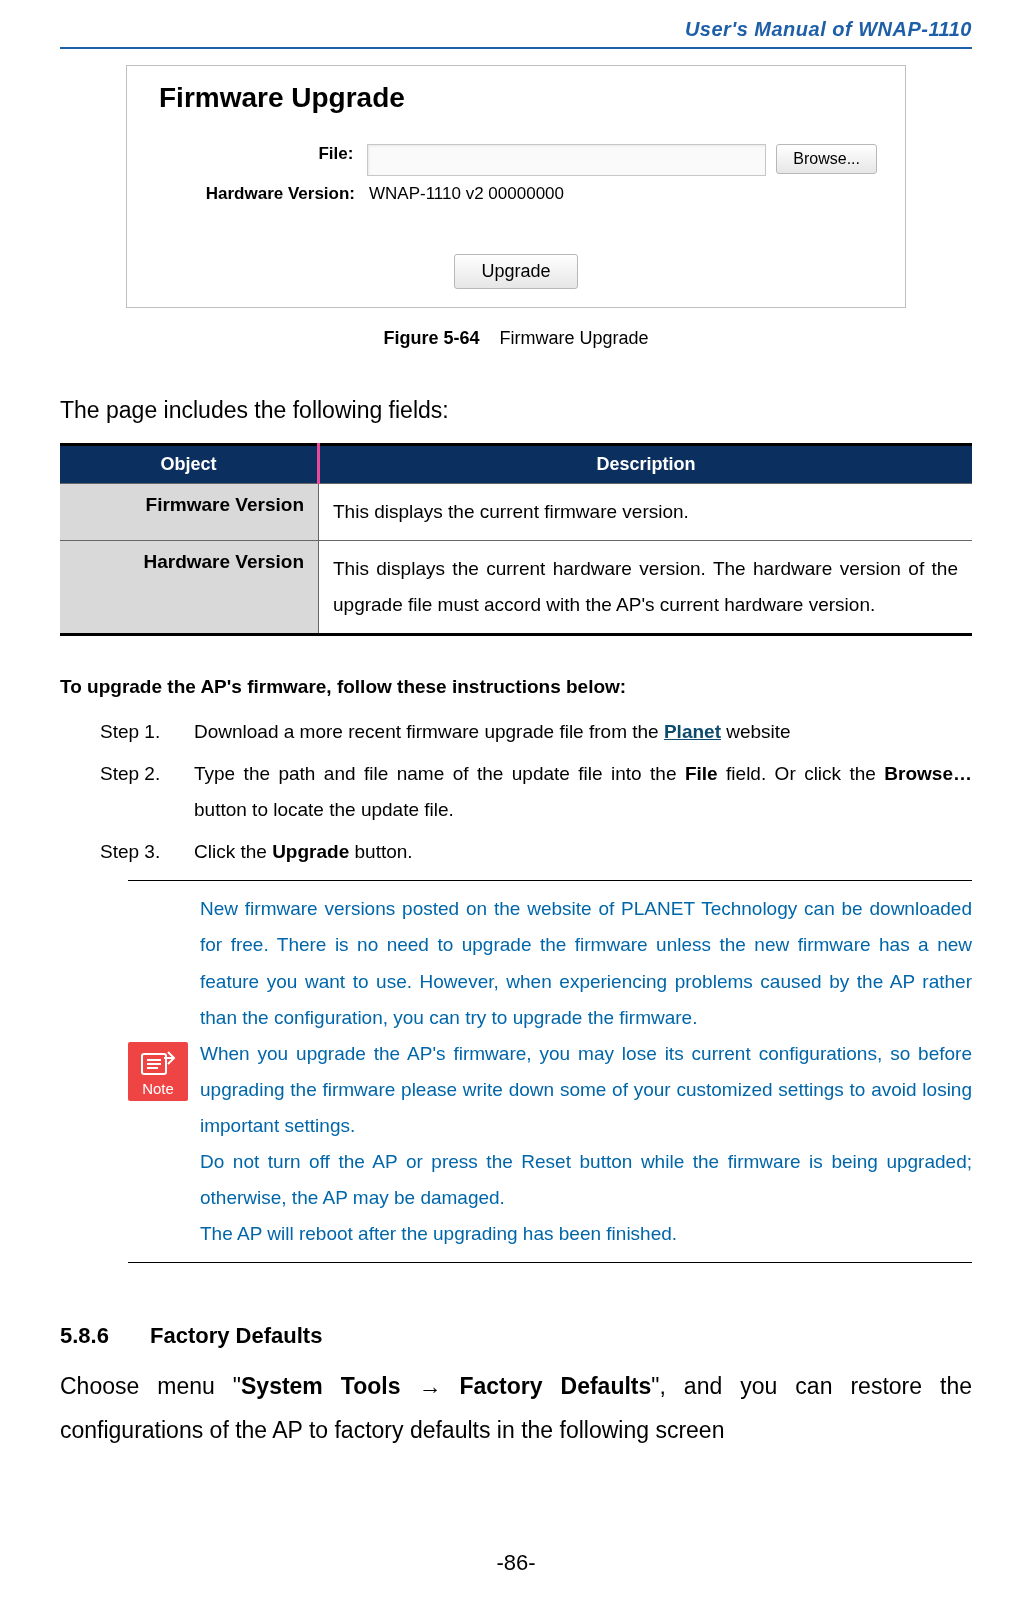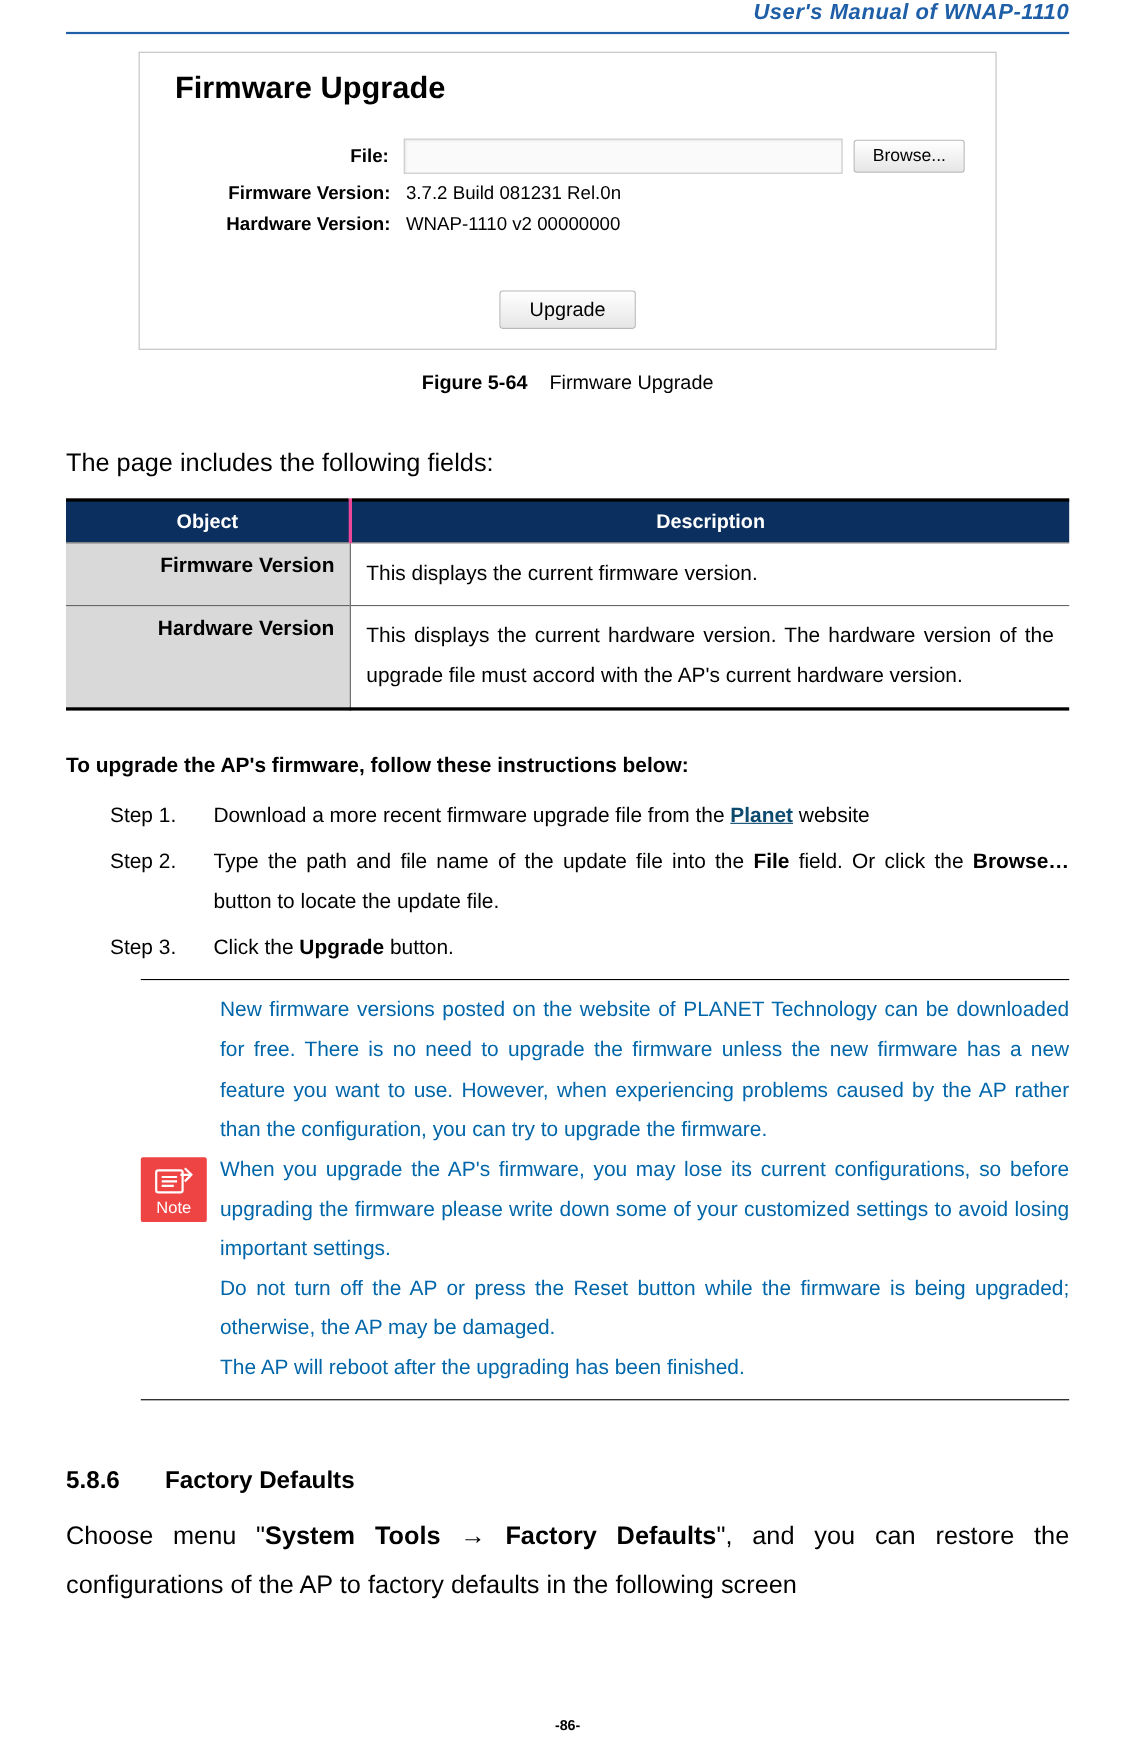--- a/index.html
+++ b/index.html
@@ -15,21 +15,21 @@
     box-sizing: border-box;
     padding: 0 60px;
     position: relative;
   }
   .header {
     color: #1f5fa8;
     font-style: italic;
     font-weight: bold;
     font-size: 20px;
     text-align: right;
-    padding-top: 0;
+    padding-top: 18px;
     letter-spacing: 0.5px;
   }
   .header-rule {
     border: 0;
     border-top: 2px solid #1f5fa8;
     margin: 6px 0 16px 0;
   }
   .screenshot {
     width: 780px;
     margin: 0 auto;
@@ -39,21 +39,21 @@
   }
   .ss-title {
     font-family: "Helvetica Neue", Arial, sans-serif;
     font-size: 28px;
     font-weight: bold;
     color: #000;
     padding: 6px 0 22px 4px;
   }
   .ss-row {
     display: flex;
-    align-items: center;
+    align-items: flex-start;
     margin: 8px 0;
   }
   .ss-label {
     width: 200px;
     text-align: right;
     font-weight: bold;
     font-size: 17px;
     padding-right: 14px;
   }
   .ss-value {
@@ -195,45 +195,40 @@
     margin-top: 60px;
     margin-bottom: 16px;
   }
   .section-num { display: inline-block; width: 90px; }
   .footer {
     position: absolute;
     bottom: 22px;
     left: 0;
     right: 0;
     text-align: center;
-    font-size: 13px;
-    font-weight: bold;
+    font-size: 22px;
   }
 </style>
 </head>
 <body>
 
 <div class="page">
 
   <div class="header">User's  Manual  of  WNAP-1110</div>
   <hr class="header-rule">
 
   <div class="screenshot">
     <div class="ss-title">Firmware Upgrade</div>
 
     <div class="ss-row">
       <div class="ss-label">File:</div>
       <div class="ss-file-input"></div>
       <div class="ss-btn">Browse...</div>
     </div>
 
-    <div class="ss-row">
-      <div class="ss-label">Firmware Version:</div>
-      <div class="ss-value">3.7.2 Build 081231 Rel.0n</div>
-    </div>
 
     <div class="ss-row">
       <div class="ss-label">Hardware Version:</div>
       <div class="ss-value">WNAP-1110 v2 00000000</div>
     </div>
 
     <div class="ss-upgrade-wrap">
       <div class="ss-upgrade-btn">Upgrade</div>
     </div>
   </div>

